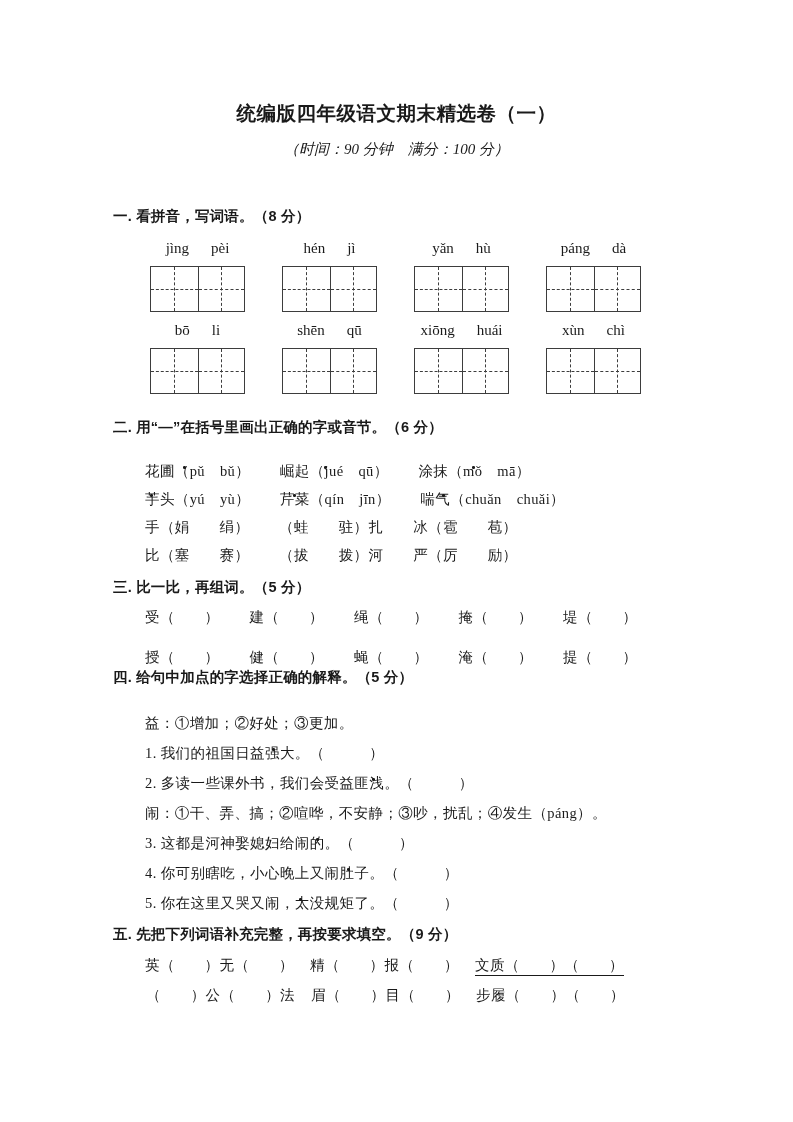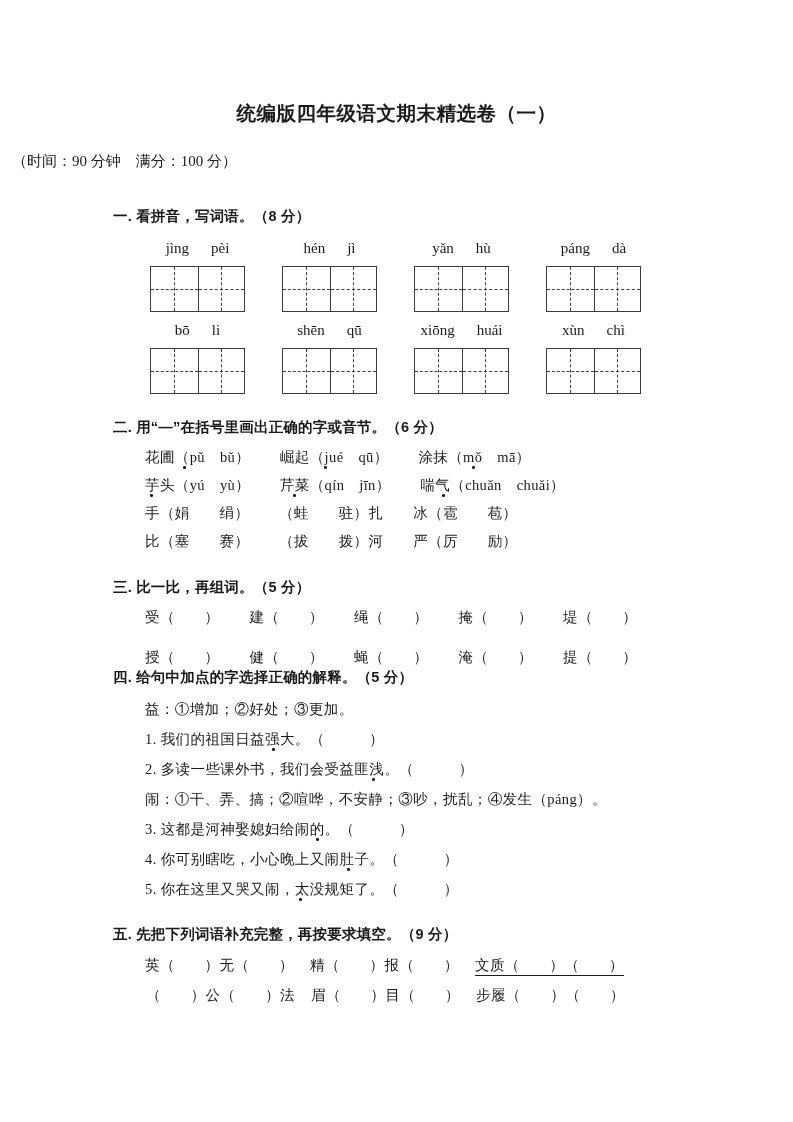--- a/index.html
+++ b/index.html
@@ -28,43 +28,45 @@
     font-size: 19.5px;
     font-weight: bold;
     letter-spacing: 0.5px;
     margin: 0;
     position: absolute;
     left: 0; right: 0;
     top: 100px;
     font-family: "Liberation Sans", "DejaVu Sans", sans-serif;
   }
   .doc-subtitle {
-    text-align: left;
+    text-align: center;
     font-size: 15px;
-    margin: 12px;
+    margin: 0;
     position: absolute;
     left: 0; right: 0;
     top: 140px;
     font-family: "Liberation Serif", "DejaVu Serif", serif;
+    font-style: italic;
   }
 
   
   .sec-head {
     font-family: Liberation Sans, sans-serif;
     font-weight: bold;
     font-size: 14.5px;
     letter-spacing: 0.2px;
     white-space: nowrap;
   }
 
   .body-line {
     font-family: "Liberation Serif", "DejaVu Serif", serif;
     font-size: 14.5px;
     white-space: nowrap;
     letter-spacing: 0.4px;
+    margin-top: 14px;
   }
 
   .abs { position: absolute; }
   .pinyin-cell {
     position: absolute;
     font-family: "Liberation Serif", "DejaVu Serif", serif;
     font-size: 15px;
     white-space: nowrap;
     text-align: center;
   }

